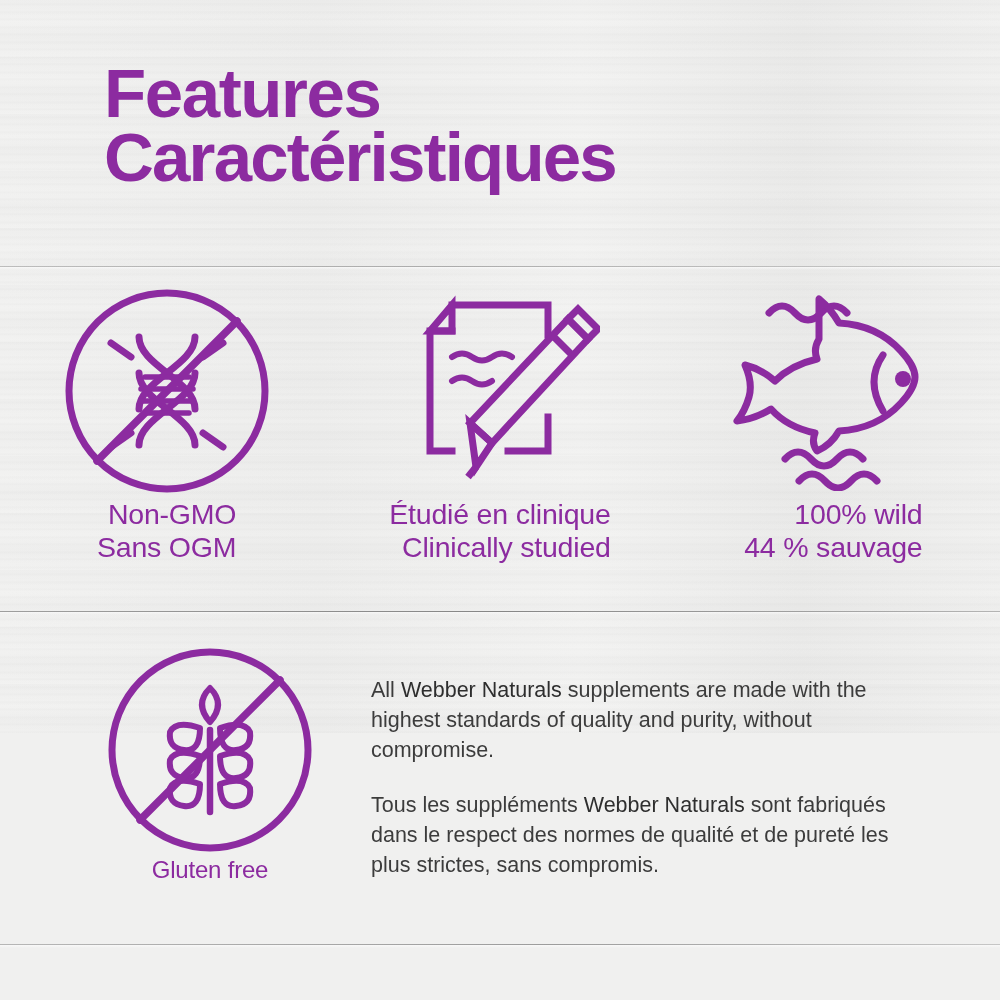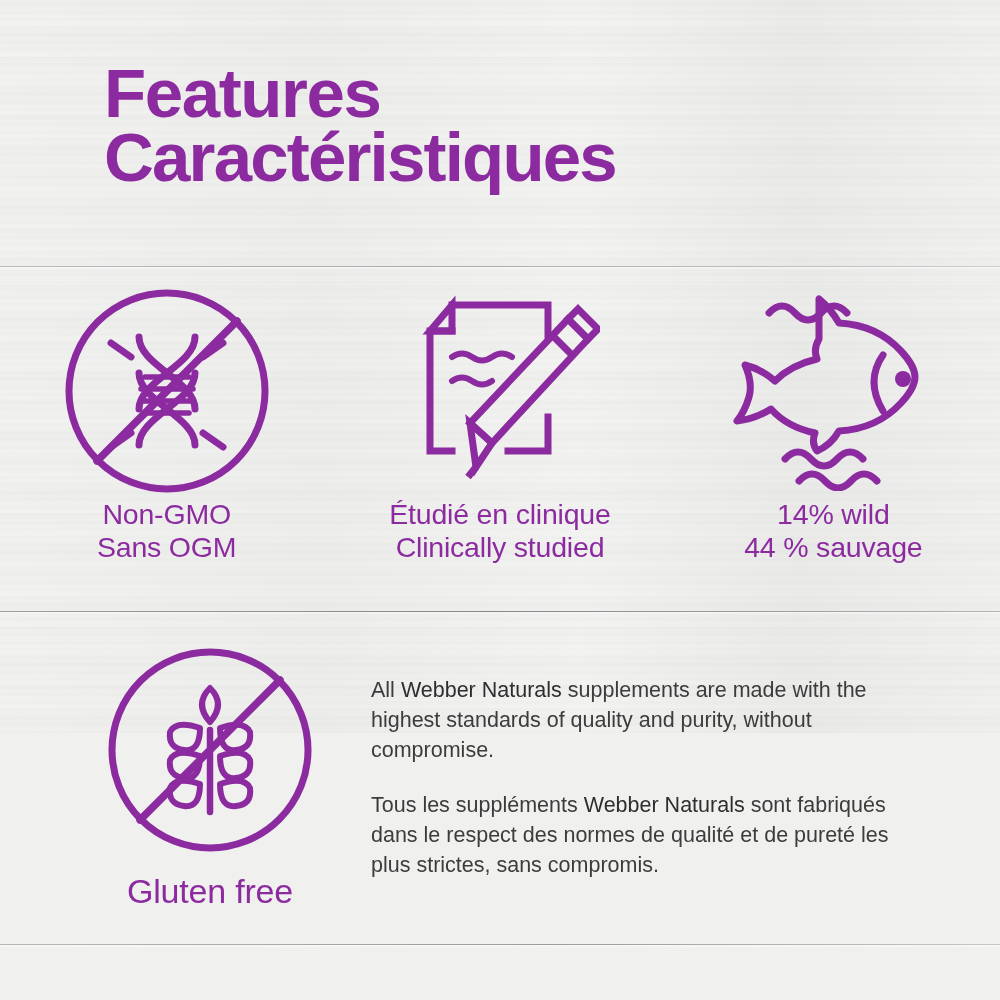--- a/index.html
+++ b/index.html
@@ -44,30 +44,30 @@
   .heading .l2{letter-spacing:-1.8px;}
 
   
   .features{
     position:absolute;left:0;top:283px;width:1000px;height:300px;
     display:flex;
   }
   .feat{flex:1;display:flex;flex-direction:column;align-items:center;}
   .feat .art{height:215px;display:flex;align-items:center;justify-content:center;}
   .feat .cap{
-    text-align:center;color:#8c2ba0;
+    text-align:right;color:#8c2ba0;
     font-size:28.5px;line-height:1.17;letter-spacing:-0.2px;
   }
 
   
   .bottom{position:absolute;left:0;top:630px;width:1000px;height:310px;}
   .gluten{position:absolute;left:96px;top:14px;width:228px;text-align:center;}
   .gluten .cap{
-    color:#8c2ba0;font-size:34px;line-height:1.17;
-    margin-top:16px;letter-spacing:-0.2px;
+    color:#8c2ba0;font-size:24px;line-height:1.17;
+    letter-spacing:-0.2px;
   }
   .copy{
     position:absolute;left:371px;top:45px;width:556px;
     color:#3c3c3c;font-size:21.5px;line-height:1.4;
   }
   .copy p{margin:0 0 25px 0;}
   .copy b{font-weight:normal;color:#2e2e2e;}
   svg{display:block;}
 </style>
 </head>
@@ -166,21 +166,21 @@
 
           <path d="M156 64 q-18 26 0 56"></path>
 
           <circle cx="176" cy="88" r="8" fill="#8c2ba0" stroke="none"></circle>
 
           <path d="M58 168 q13 -14 26 0 t26 0 t26 0"></path>
           <path d="M72 190 q13 -14 26 0 t26 0 t26 0"></path>
         </svg>
       </div>
       <div class="cap">
-        <div>14% wild</div>
+        <div>100% wild</div>
         <div>44 % sauvage</div>
       </div>
     </div>
   </div>
 
   <div class="bottom">
 
     <div class="gluten">
       <div style="display:flex;justify-content:center;">
         <svg width="212" height="212" viewBox="0 0 212 212" fill="none" stroke="#8c2ba0" stroke-width="7" stroke-linecap="round" stroke-linejoin="round">

